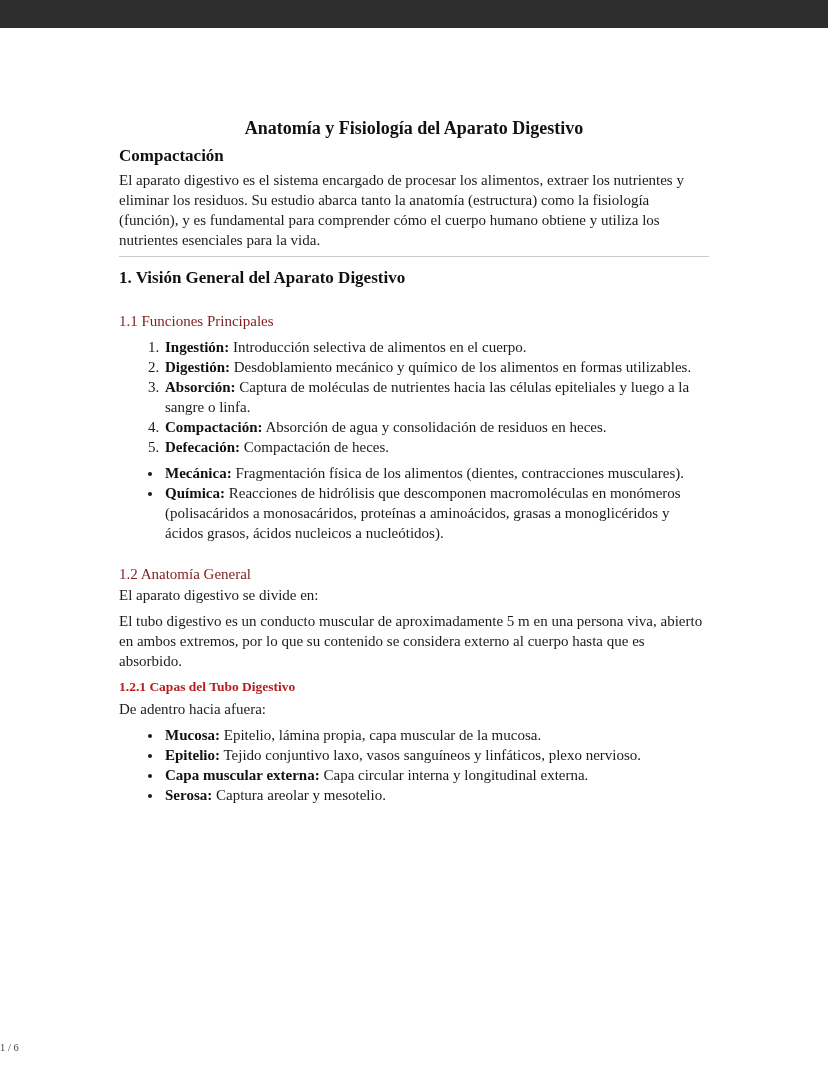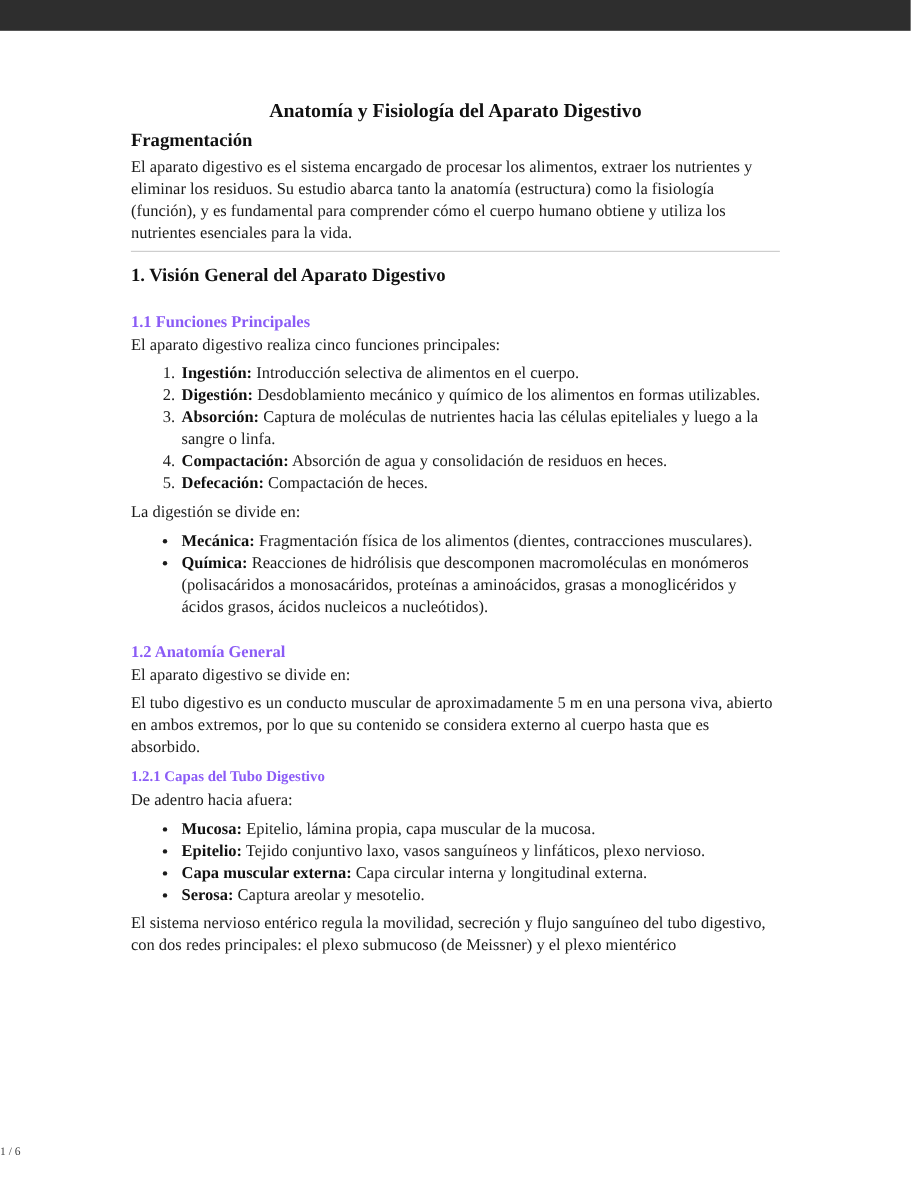--- a/index.html
+++ b/index.html
@@ -14,50 +14,50 @@
     overflow: hidden;
   }
   .top-bar {
     width: 100%;
     height: 28px;
     background: #2e2e2e;
   }
   .page {
     width: 590px;
     margin: 0 auto;
-    padding-top: 60px;
+    padding-top: 88px;
   }
   h1 {
     font-size: 18px;
     line-height: 25px;
     font-weight: bold;
     text-align: center;
     color: #111111;
     margin: 0 0 3px 0;
   }
   h2 {
     font-size: 17px;
     line-height: 24px;
     font-weight: bold;
     color: #111111;
     margin: 0 0 2px 0;
   }
   h2.section-h2 { margin: 0 0 4px 0; }
   h3 {
     font-size: 15px;
     line-height: 22px;
-    font-weight: bold;
-    color: #8b5cf6;
+    font-weight: normal;
+    color: #7f1d1d;
     margin: 20px 0 0 0;
   }
   h4 {
     font-size: 13.5px;
     line-height: 20px;
     font-weight: bold;
-    color: #8b5cf6;
+    color: #b91c1c;
     margin: 6px 0 2px 0;
   }
   p {
     font-size: 15px;
     line-height: 20px;
     margin: 0 0 6px 0;
   }
   hr {
     border: none;
     border-top: 1px solid #c9c9c9;
@@ -83,39 +83,37 @@
 </style>
 </head>
 <body>
 
 <div class="top-bar"></div>
 
 <div class="page">
 
   <h1>Anatomía y Fisiología del Aparato Digestivo</h1>
 
-  <h2>Fragmentación</h2>
+  <h2>Compactación</h2>
   <p>El aparato digestivo es el sistema encargado de procesar los alimentos, extraer los nutrientes y eliminar los residuos. Su estudio abarca tanto la anatomía (estructura) como la fisiología (función), y es fundamental para comprender cómo el cuerpo humano obtiene y utiliza los nutrientes esenciales para la vida.</p>
 
   <hr>
 
   <h2 class="section-h2">1. Visión General del Aparato Digestivo</h2>
 
   <h3>1.1 Funciones Principales</h3>
-  <p>El aparato digestivo realiza cinco funciones principales:</p>
 
   <ol>
     <li><strong>Ingestión:</strong> <span>Introducción selectiva de alimentos en el cuerpo.</span></li>
     <li><strong>Digestión:</strong> <span>Desdoblamiento mecánico y químico de los alimentos en formas utilizables.</span></li>
     <li><strong>Absorción:</strong> <span>Captura de moléculas de nutrientes hacia las células epiteliales y luego a la sangre o linfa.</span></li>
     <li><strong>Compactación:</strong> <span>Absorción de agua y consolidación de residuos en heces.</span></li>
     <li><strong>Defecación:</strong> <span>Compactación de heces.</span></li>
   </ol>
 
-  <p>La digestión se divide en:</p>
 
   <ul>
     <li><strong>Mecánica:</strong> <span>Fragmentación física de los alimentos (dientes, contracciones musculares).</span></li>
     <li><strong>Química:</strong> <span>Reacciones de hidrólisis que descomponen macromoléculas en monómeros (polisacáridos a monosacáridos, proteínas a aminoácidos, grasas a monoglicéridos y ácidos grasos, ácidos nucleicos a nucleótidos).</span></li>
   </ul>
 
   <h3>1.2 Anatomía General</h3>
   <p>El aparato digestivo se divide en:</p>
 
 
@@ -124,17 +122,16 @@
   <h4>1.2.1 Capas del Tubo Digestivo</h4>
   <p>De adentro hacia afuera:</p>
 
   <ul>
     <li><strong>Mucosa:</strong> <span>Epitelio, lámina propia, capa muscular de la mucosa.</span></li>
     <li><strong>Epitelio:</strong> <span>Tejido conjuntivo laxo, vasos sanguíneos y linfáticos, plexo nervioso.</span></li>
     <li><strong>Capa muscular externa:</strong> <span>Capa circular interna y longitudinal externa.</span></li>
     <li><strong>Serosa:</strong> <span>Captura areolar y mesotelio.</span></li>
   </ul>
 
-  <p>El sistema nervioso entérico regula la movilidad, secreción y flujo sanguíneo del tubo digestivo, con dos redes principales: el plexo submucoso (de Meissner) y el plexo mientérico</p>
 
 </div>
 
 <div class="footer">1 / 6</div>
 
 </body></html>

